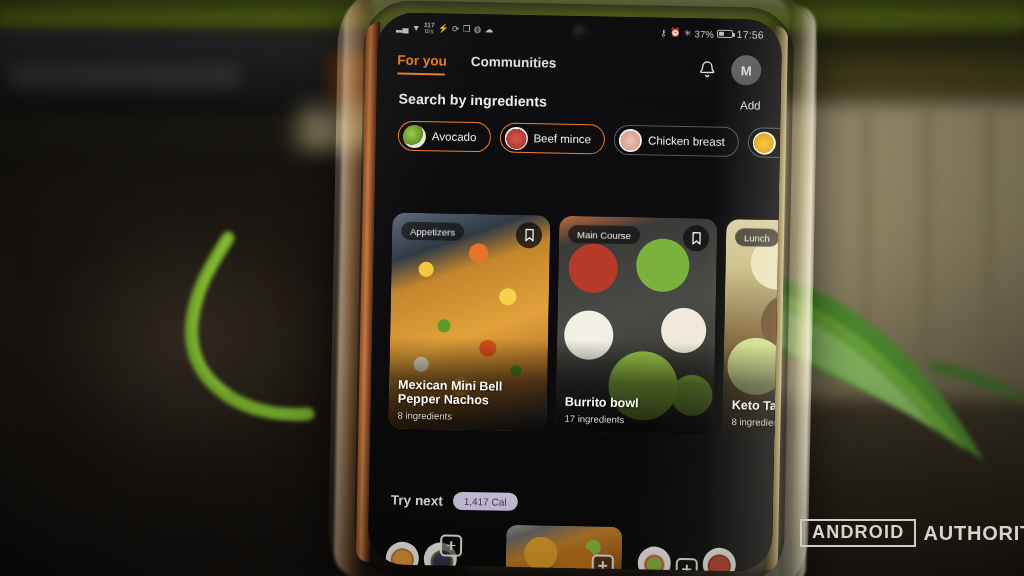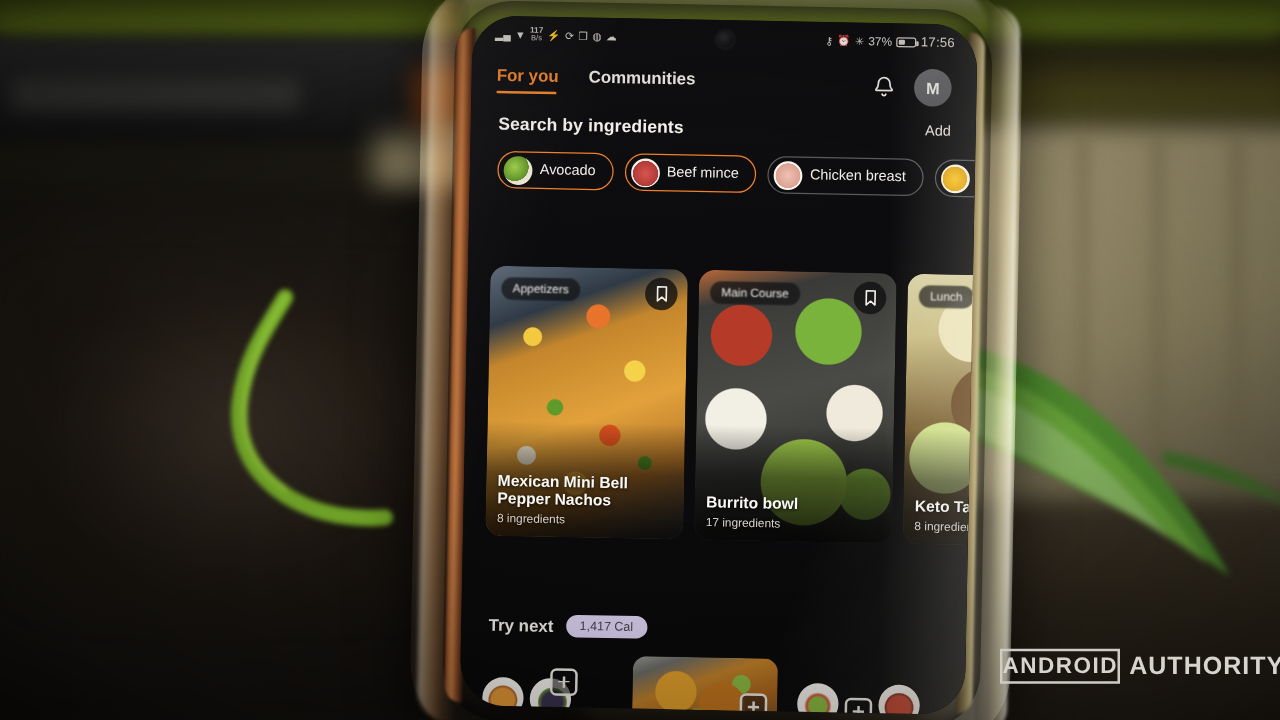--- a/index.html
+++ b/index.html
@@ -381,21 +381,21 @@
   }
 
   
   .watermark {
     position: absolute; left: 800px; top: 519px; z-index: 60;
     display: flex; align-items: center; gap: 7px;
   }
   .wm-box {
     border: 2px solid #cfccc5; color: #d7d4cd;
     font-size: 18px; font-weight: 700; letter-spacing: 1.2px;
-    padding: 1px 0 2px;
+    padding: 1px 10px 2px;
     font-family: "Liberation Sans", sans-serif;
   }
   .wm-txt {
     color: #d7d4cd; font-size: 20px; font-weight: 700; letter-spacing: .8px;
   }
 </style>
 </head>
 <body>
 
 <div class="scene">

